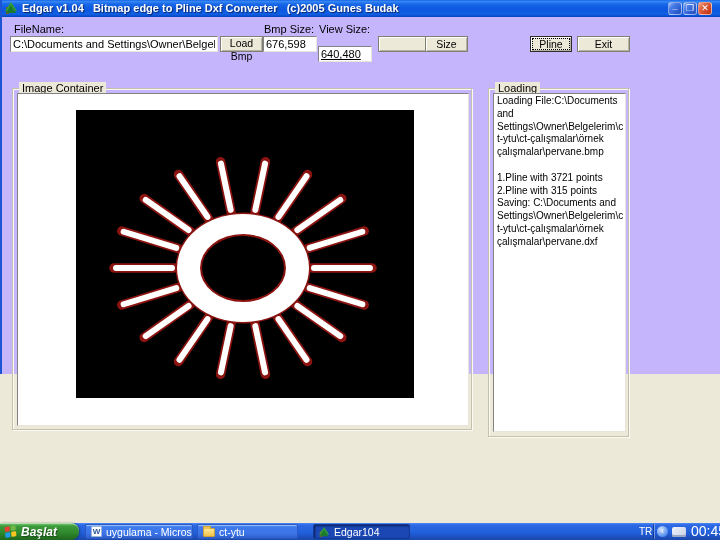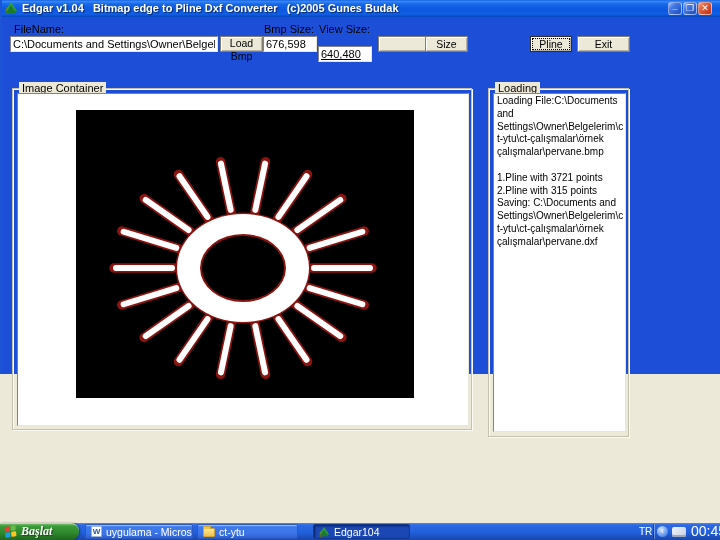--- a/index.html
+++ b/index.html
@@ -1,20 +1,20 @@
 <!DOCTYPE html>
 <html><head>
 <meta charset="utf-8">
 <style>
   * { margin:0; padding:0; box-sizing:border-box; }
   html,body { width:720px; height:540px; overflow:hidden; }
   body { position:relative; font-family:"Liberation Sans", sans-serif; background:#ece9d8; }
 
   
-  .window { position:absolute; left:0; top:0; width:720px; height:374px; background:#1d4ed8; border-left:2px solid #1b55d3; }
+  .window { position:absolute; left:0; top:0; width:720px; height:374px; background:#c4b5fd; border-left:2px solid #1b55d3; }
 
   .titlebar { position:absolute; left:0; top:0; width:720px; height:17px;
     background:linear-gradient(to bottom,#0855dd 0%,#3b8cf8 6%,#2f80f2 12%,#1766e8 25%,#0f5ce2 45%,#0c58de 62%,#1161e6 82%,#0a4fd0 93%,#0646b8 100%);
     display:flex; align-items:center; }
   .app-icon { position:absolute; left:3px; top:2px; width:13px; height:13px; }
   .title-text { position:absolute; left:20px; top:0; line-height:17px; color:#fff; font-size:11px; font-weight:bold;
     white-space:pre; text-shadow:1px 1px 1px rgba(0,0,30,.6); }
   .tb-btn { position:absolute; top:2px; width:14px; height:13px; border-radius:3px; border:1px solid rgba(255,255,255,.45);
     color:#fff; font-size:9px; line-height:11px; text-align:center; cursor:default; }
   .tb-blue { background:linear-gradient(135deg,#9dbef5 0%,#4a7ce8 30%,#2c5ed0 70%,#244fb8 100%); }
@@ -45,21 +45,21 @@
 
   
   .taskbar { position:absolute; left:0; top:523px; width:720px; height:17px;
     background:linear-gradient(to bottom,#4b8af5 0,#2e68e4 2px,#2160dc 55%,#1b46ab 100%); }
   .start-btn { position:absolute; left:0; top:0; width:79px; height:17px; border-radius:0 8px 8px 0;
     background:linear-gradient(to bottom,#7ecb78 0,#3b9a39 20%,#2f8b2d 55%,#1f661e 100%);
     box-shadow:inset 0 1px 0 rgba(255,255,255,.45), 1px 0 2px rgba(0,0,0,.4); display:flex; align-items:center; cursor:default; }
   .win-flag { width:12px; height:11px; margin:0 4px 0 5px; display:grid; grid-template-columns:5px 5px; grid-template-rows:5px 5px;
     gap:1px; transform:rotate(-6deg) skewY(-4deg); }
   .win-flag i { border-radius:1px; }
-  .start-label { color:#fff; font-size:12px; font-weight:bold; font-style:italic; text-shadow:1px 1px 1px #1a4a1a;font-family:Liberation Serif, serif; }
+  .start-label { color:#fff; font-size:12px; font-weight:bold; font-style:italic; text-shadow:1px 1px 1px #1a4a1a; }
 
   .task-btn { position:absolute; top:1px; height:15px; border-radius:2px; display:flex; align-items:center; gap:4px;
     padding:0 5px; color:#fff; font-size:10.5px; cursor:default; overflow:hidden; white-space:nowrap;
     background:linear-gradient(to bottom,#639df6 0,#3f7bee 15%,#3a73e6 70%,#2d5ec9 100%); border:1px solid #2c59c0;
     box-shadow:inset 0 1px 0 rgba(255,255,255,.35); }
   .task-btn.active { background:#1a47b4; border-color:#123a92; box-shadow:inset 1px 1px 2px rgba(0,0,20,.55); }
 
   .doc-icon { width:11px; height:11px; background:#fff; border:1px solid #9db4d8; border-radius:1px;
     color:#2b579a; font-size:8px; font-weight:bold; line-height:9px; text-align:center; flex:none; }
   .folder-icon { position:relative; width:12px; height:9px; background:linear-gradient(to bottom,#ffe793,#f0c14b); border:1px solid #caa23c; border-radius:1px; margin-top:1px; flex:none; }

